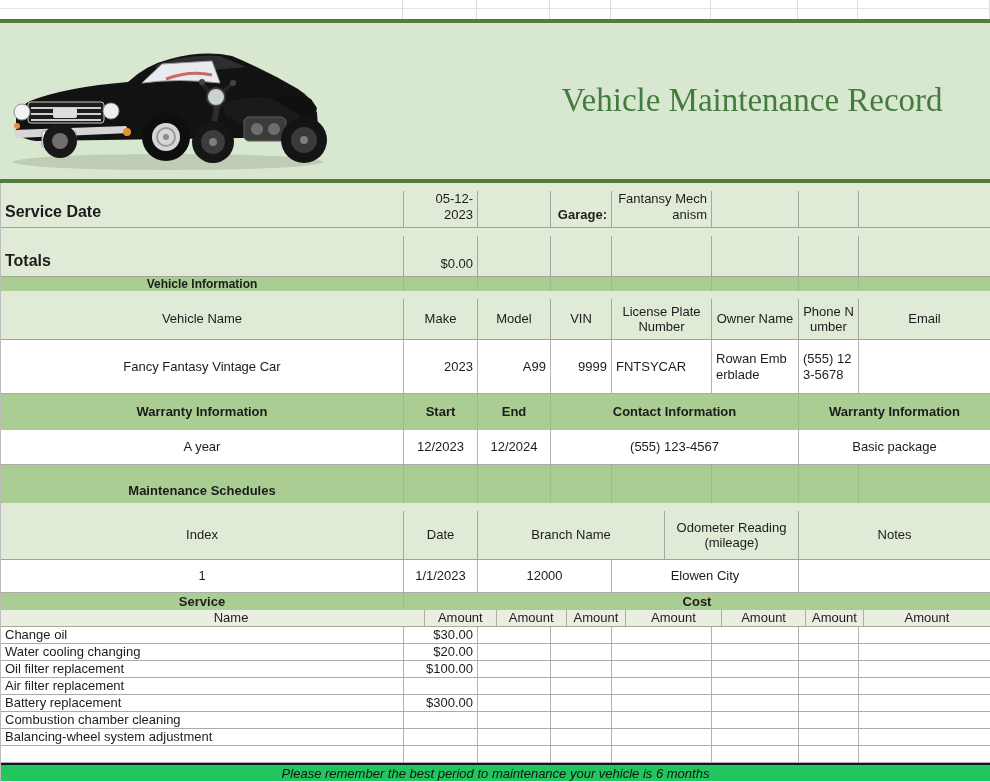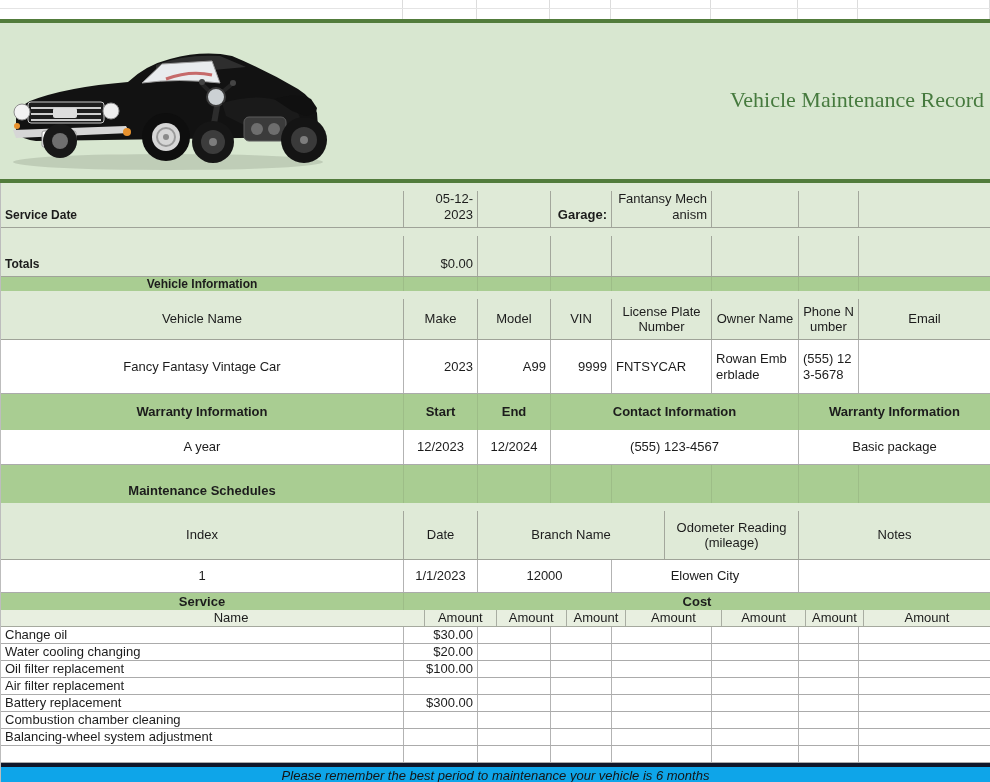--- a/index.html
+++ b/index.html
@@ -18,48 +18,48 @@
   .wA{width:403px}.wB{width:74px}.wC{width:73px}.wD{width:61px}.wE{width:100px}
   .wF{width:87px}.wG{width:60px}.wH{width:132px}
   .wCD{width:134px}.wEF{width:187px}.wGH{width:192px}.wDEF{width:248px}.wBH{width:587px}
   
   .ha-l{justify-content:flex-start;text-align:left}
   .ha-r{justify-content:flex-end;text-align:right}
   .ha-c{justify-content:center;text-align:center}
   .va-b{align-items:flex-end;padding-bottom:5px}
   .va-c{align-items:center}
   .bold{font-weight:700}
-  .lbl{font-weight:700;font-size:12px}
+  .lbl{font-weight:700;font-size:16px}
   .wrap{word-break:break-all;white-space:normal}
   
   .topthin{background:#fff;--gl:#dcdcdc;border-bottom:1px solid #e4e4e4;}
   .topthin .c{border-right:1px solid var(--gl);}
   .rowgreen{background:var(--cell-green);--gl:#a3a79c;border-bottom:1px solid #9fa398;}
   .rowgreen .c{border-right:1px solid var(--gl);margin-top:8px;}
   .rowband{background:var(--band-green);--gl:#9dbd87;}
   .rowband .c{border-right:1px solid var(--gl);}
   .rowwhite{background:#fff;--gl:#b3b3b3;border-bottom:1px solid #ababab;}
   .rowwhite .c{border-right:1px solid var(--gl);}
   .rowsub{background:var(--sub-green);--gl:#a9ada2;border-bottom:1px solid #a5a99e;padding-left:37px;}
   .rowsub .c{border-right:1px solid var(--gl);}
   .sheet-body{border-left:1px solid #bdbdbd;}
   
   #banner{
     height:164px;background:var(--banner-green);position:relative;box-sizing:border-box;
     border-top:4px solid var(--border-green);border-bottom:4px solid var(--border-green);
   }
   #banner .title{
     position:absolute;left:520px;right:6px;top:50%;transform:translateY(-52%);
-    font-family:"Liberation Serif", serif;font-size:22px;color:var(--title-green);
-    text-align:right;white-space:nowrap;
+    font-family:"Liberation Serif", serif;font-size:33px;color:var(--title-green);
+    text-align:center;white-space:nowrap;
   }
   #banner .art{position:absolute;left:6px;top:10px;}
   
-  .footer{height:16px;background:#0ea5e9;display:flex;justify-content:center;align-items:center;
-    font-style:italic;color:#141414;border-top:4px solid #0f172a;}
+  .footer{height:16px;background:#22c55e;display:flex;justify-content:center;align-items:center;
+    font-style:italic;color:#141414;border-top:2px solid #0f172a;}
   .sliver{height:3px;background:var(--cell-green);}
 </style>
 </head>
 <body>
 
 <div id="sheet">
 
   <div class="r topthin" style="height:9px">
     <div class="c wA"></div>
       <div class="c wB"></div>

